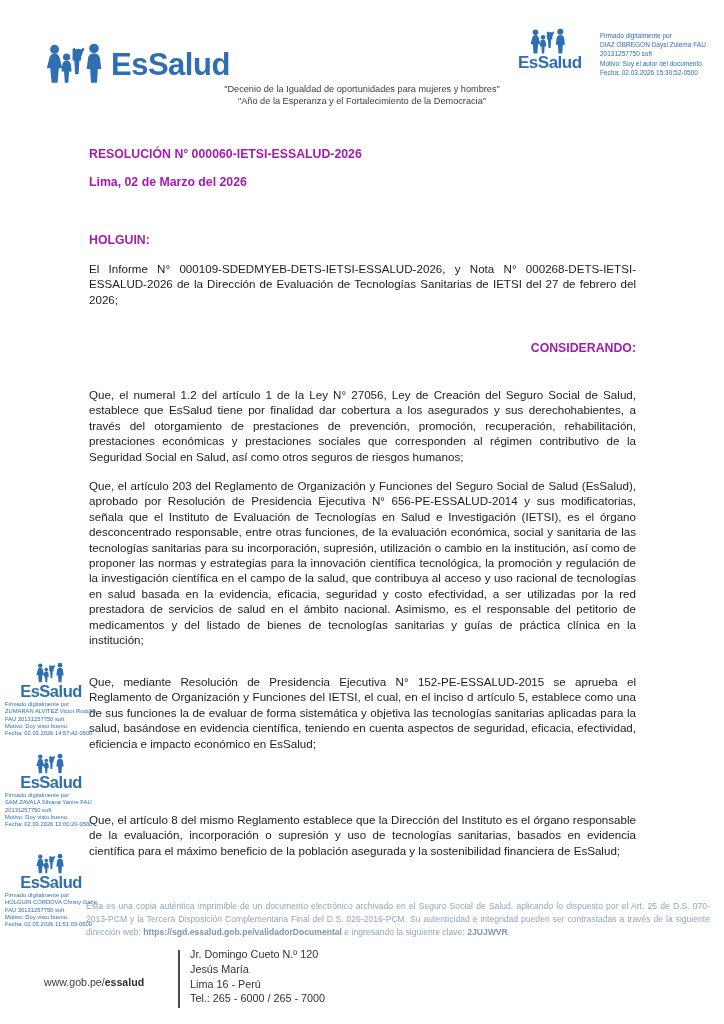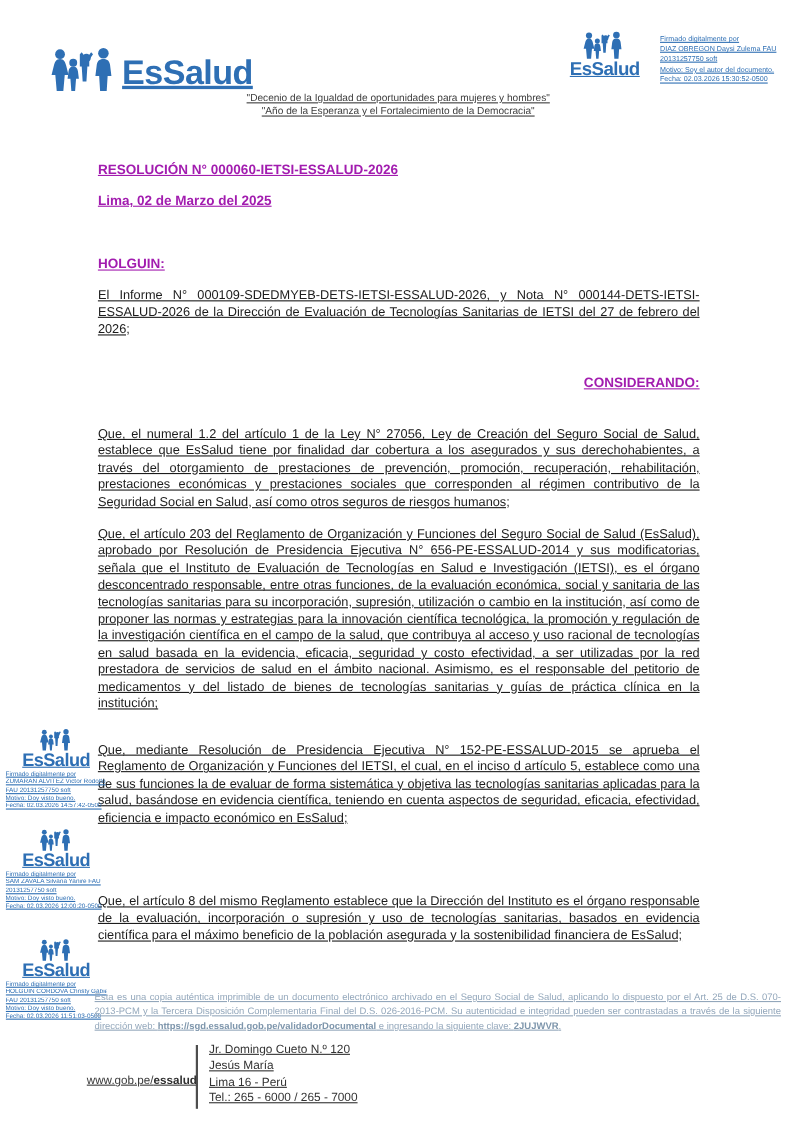--- a/index.html
+++ b/index.html
@@ -1,20 +1,20 @@
 <!DOCTYPE html>
 <html><head>
 <meta charset="utf-8">
 <style>
   html,body{margin:0;padding:0;}
   body{
     width:724px;height:1024px;position:relative;background:#ffffff;
     font-family:"Liberation Sans", sans-serif;color:#1f1f1f;overflow:hidden;
   }
-  .abs{position:absolute;text-decoration:underline;}
+  .abs{position:absolute;}
   
   .logo-main{left:46px;top:42px;display:flex;align-items:center;gap:5px;color:#2e6fb4;}
   .logo-main svg{width:60px;height:42px;}
   .wordmark{font-weight:bold;color:#2e6fb4;letter-spacing:-0.5px;}
   .logo-main .wordmark{font-size:31px;}
   .logo-right{left:518px;top:28px;width:62px;text-align:center;color:#2e6fb4;}
   .logo-right svg{width:38px;height:26px;display:block;margin:0 auto;}
   .logo-right .wordmark{font-size:17px;line-height:18px;display:block;}
   .sig-top{left:600px;top:31px;width:120px;font-size:6.5px;line-height:9.2px;color:#2e6fb4;}
   .mottos{left:0;top:84px;width:724px;text-align:center;font-size:9.2px;line-height:11.8px;color:#3d3d3d;}
@@ -37,21 +37,21 @@
   .stamp .s-lines{text-align:left;font-size:5.8px;line-height:7.3px;margin-top:1px;}
   .stamp .s-lines div{white-space:nowrap;overflow:hidden;}
   .stamp1{top:662px;}
   .stamp2{top:753px;}
   .stamp3{top:853px;}
   
   .auth{left:86px;top:884px;width:624px;font-size:8.6px;line-height:12.9px;
         text-align:justify;color:#93a7bb;margin-top:16px;}
   .auth b{color:#7e96ac;}
   
-  .f-web{left:61px;top:976px;width:118px;text-align:right;font-size:10.6px;color:#3a3a3a;}
+  .f-web{left:44px;top:976px;width:118px;text-align:left;font-size:10.6px;color:#3a3a3a;}
   .f-web b{color:#2f2f2f;}
   .f-divider{left:178px;top:950px;width:1.6px;height:58px;background:#4d4d4d;}
   .f-address{left:190px;top:947px;font-size:10.8px;line-height:14.8px;color:#333333;}
 </style>
 </head>
 <body>
 
 <div class="abs logo-main">
   <span><svg viewBox="0 0 70 48" fill="currentColor">
     <circle cx="10" cy="8" r="5.2"></circle>
@@ -87,24 +87,24 @@
   <div>Motivo: Soy el autor del documento.</div>
   <div>Fecha: 02.03.2026 15:30:52-0500</div>
 </div>
 
 <div class="abs mottos">
   <div>"Decenio de la Igualdad de oportunidades para mujeres y hombres"</div>
   <div>"Año de la Esperanza y el Fortalecimiento de la Democracia"</div>
 </div>
 
 <div class="abs h-bold t-title">RESOLUCIÓN N° 000060-IETSI-ESSALUD-2026</div>
-<div class="abs h-bold t-date">Lima, 02 de Marzo del 2025</div>
+<div class="abs h-bold t-date">Lima, 02 de Marzo del 2026</div>
 
 <div class="abs h-bold t-vistos">HOLGUIN:</div>
-<div class="abs para p-vistos">El Informe N° 000109-SDEDMYEB-DETS-IETSI-ESSALUD-2026, y Nota N° 000144-DETS-IETSI-ESSALUD-2026 de la Dirección de Evaluación de Tecnologías Sanitarias de IETSI del 27 de febrero del 2026;</div>
+<div class="abs para p-vistos">El Informe N° 000109-SDEDMYEB-DETS-IETSI-ESSALUD-2026, y Nota N° 000268-DETS-IETSI-ESSALUD-2026 de la Dirección de Evaluación de Tecnologías Sanitarias de IETSI del 27 de febrero del 2026;</div>
 
 <div class="abs h-bold t-considerando">CONSIDERANDO:</div>
 <div class="abs para p1">Que, el numeral 1.2 del artículo 1 de la Ley N° 27056, Ley de Creación del Seguro Social de Salud, establece que EsSalud tiene por finalidad dar cobertura a los asegurados y sus derechohabientes, a través del otorgamiento de prestaciones de prevención, promoción, recuperación, rehabilitación, prestaciones económicas y prestaciones sociales que corresponden al régimen contributivo de la Seguridad Social en Salud, así como otros seguros de riesgos humanos;</div>
 <div class="abs para p2">Que, el artículo 203 del Reglamento de Organización y Funciones del Seguro Social de Salud (EsSalud), aprobado por Resolución de Presidencia Ejecutiva N° 656-PE-ESSALUD-2014 y sus modificatorias, señala que el Instituto de Evaluación de Tecnologías en Salud e Investigación (IETSI), es el órgano desconcentrado responsable, entre otras funciones, de la evaluación económica, social y sanitaria de las tecnologías sanitarias para su incorporación, supresión, utilización o cambio en la institución, así como de proponer las normas y estrategias para la innovación científica tecnológica, la promoción y regulación de la investigación científica en el campo de la salud, que contribuya al acceso y uso racional de tecnologías en salud basada en la evidencia, eficacia, seguridad y costo efectividad, a ser utilizadas por la red prestadora de servicios de salud en el ámbito nacional. Asimismo, es el responsable del petitorio de medicamentos y del listado de bienes de tecnologías sanitarias y guías de práctica clínica en la institución;</div>
 <div class="abs para p3">Que, mediante Resolución de Presidencia Ejecutiva N° 152-PE-ESSALUD-2015 se aprueba el Reglamento de Organización y Funciones del IETSI, el cual, en el inciso d artículo 5, establece como una de sus funciones la de evaluar de forma sistemática y objetiva las tecnologías sanitarias aplicadas para la salud, basándose en evidencia científica, teniendo en cuenta aspectos de seguridad, eficacia, efectividad, eficiencia e impacto económico en EsSalud;</div>
 <div class="abs para p4">Que, el artículo 8 del mismo Reglamento establece que la Dirección del Instituto es el órgano responsable de la evaluación, incorporación o supresión y uso de tecnologías sanitarias, basados en evidencia científica para el máximo beneficio de la población asegurada y la sostenibilidad financiera de EsSalud;</div>
 
 <div class="abs stamp stamp1">
   <span><svg viewBox="0 0 70 48" fill="currentColor">
     <circle cx="10" cy="8" r="5.2"></circle>

